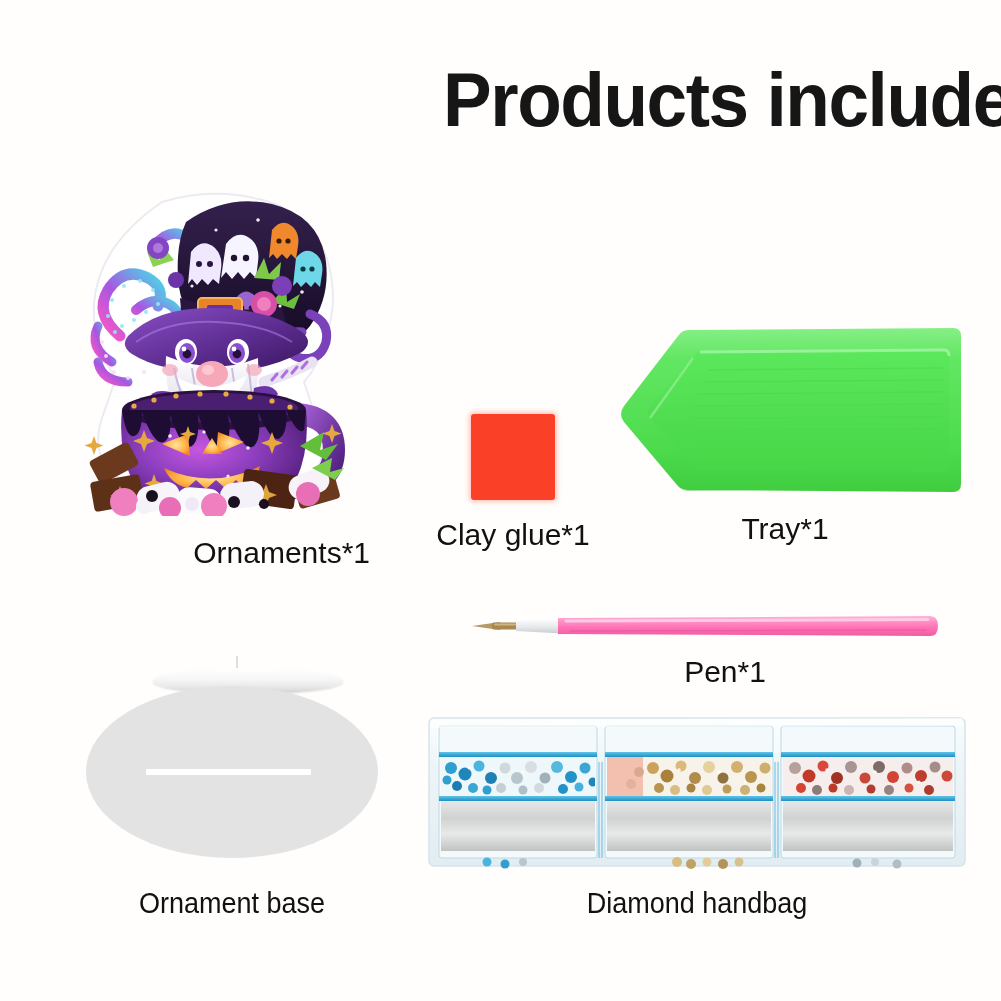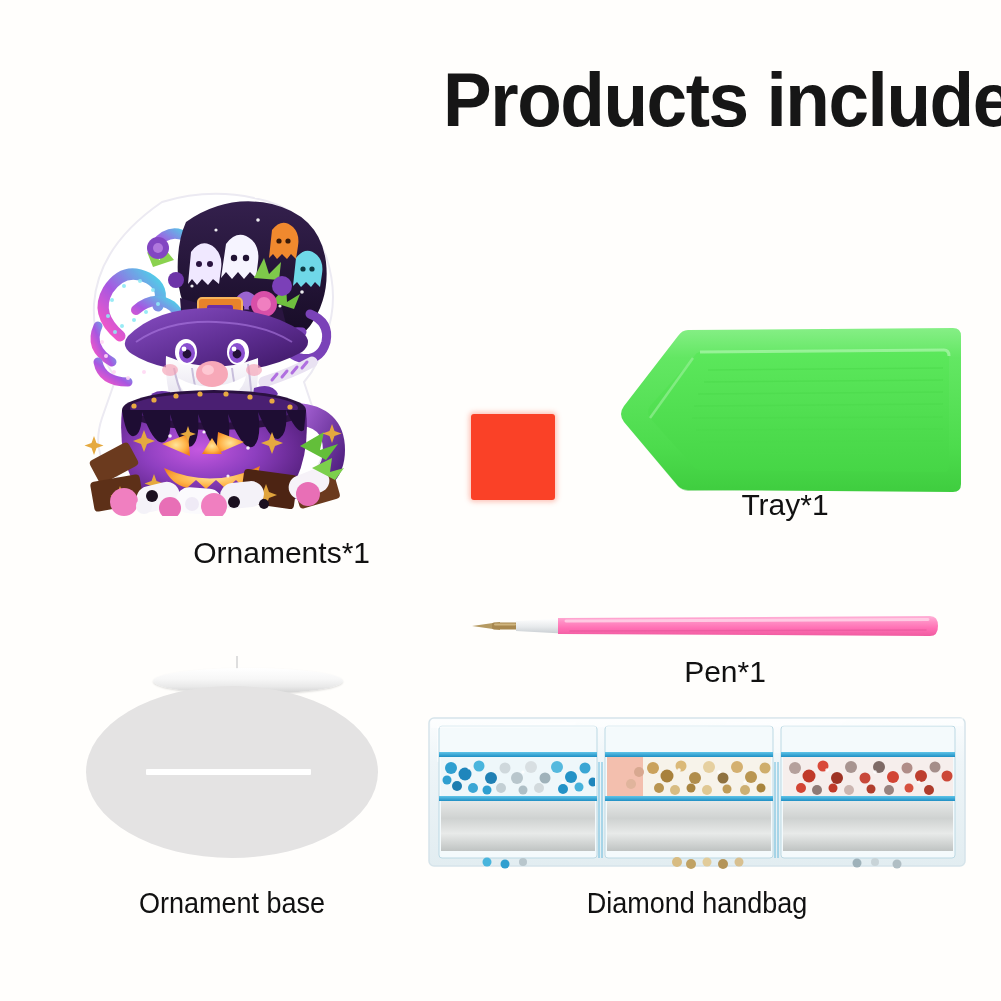--- a/index.html
+++ b/index.html
@@ -323,20 +323,21 @@
       </g>
     </svg>
 
     <div class="stand-peg"></div>
     <div class="stand"></div>
   </div>
 
   <div class="cap" style="left:58px;top:536px;width:312px;text-align:right;">Ornaments*1</div>
 
   <div class="glue"></div>
+  <div class="cap" style="left:393px;top:518px;width:240px;">Clay glue*1</div>
 
   <div class="tray">
     <svg viewBox="0 0 355 186" width="355" height="186">
       <defs>
         <linearGradient id="trayG" x1="0" y1="0" x2="0" y2="1">
           <stop offset="0%" stop-color="#86ef86"></stop>
           <stop offset="18%" stop-color="#63e763"></stop>
           <stop offset="72%" stop-color="#4ddc4d"></stop>
           <stop offset="100%" stop-color="#3fcd3f"></stop>
         </linearGradient>
@@ -362,21 +363,21 @@
           <path d="M86 88 L335 86"></path>
         <path d="M84 100 L335 99"></path>
           <path d="M88 112 L335 111"></path>
         <path d="M92 124 L335 123"></path>
           <path d="M98 136 L335 135"></path>
       </g>
 
       <path d="M16 104 L70 168 Q74 172 80 172 L150 173 L80 173 Q72 172 68 166 Z" fill="#3bc43b" opacity=".5"></path>
     </svg>
   </div>
-  <div class="cap" style="left:655px;top:488px;width:260px;">Tray*1</div>
+  <div class="cap" style="left:655px;top:512px;width:260px;">Tray*1</div>
 
   <div class="pen">
     <svg viewBox="0 0 470 28" width="470" height="28">
       <defs>
         <linearGradient id="barrelG" x1="0" y1="0" x2="0" y2="1">
           <stop offset="0%" stop-color="#ffb4d8"></stop>
           <stop offset="30%" stop-color="#ff8dc4"></stop>
           <stop offset="62%" stop-color="#ff6fb4"></stop>
           <stop offset="100%" stop-color="#f05ba0"></stop>
         </linearGradient>

